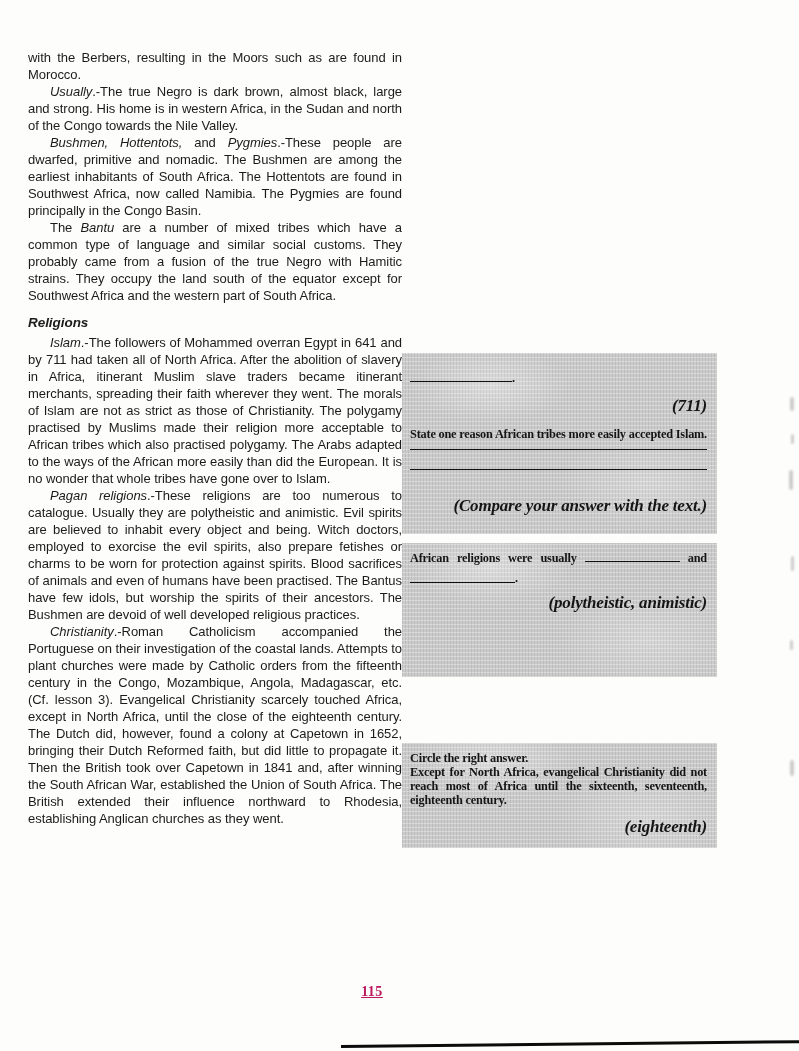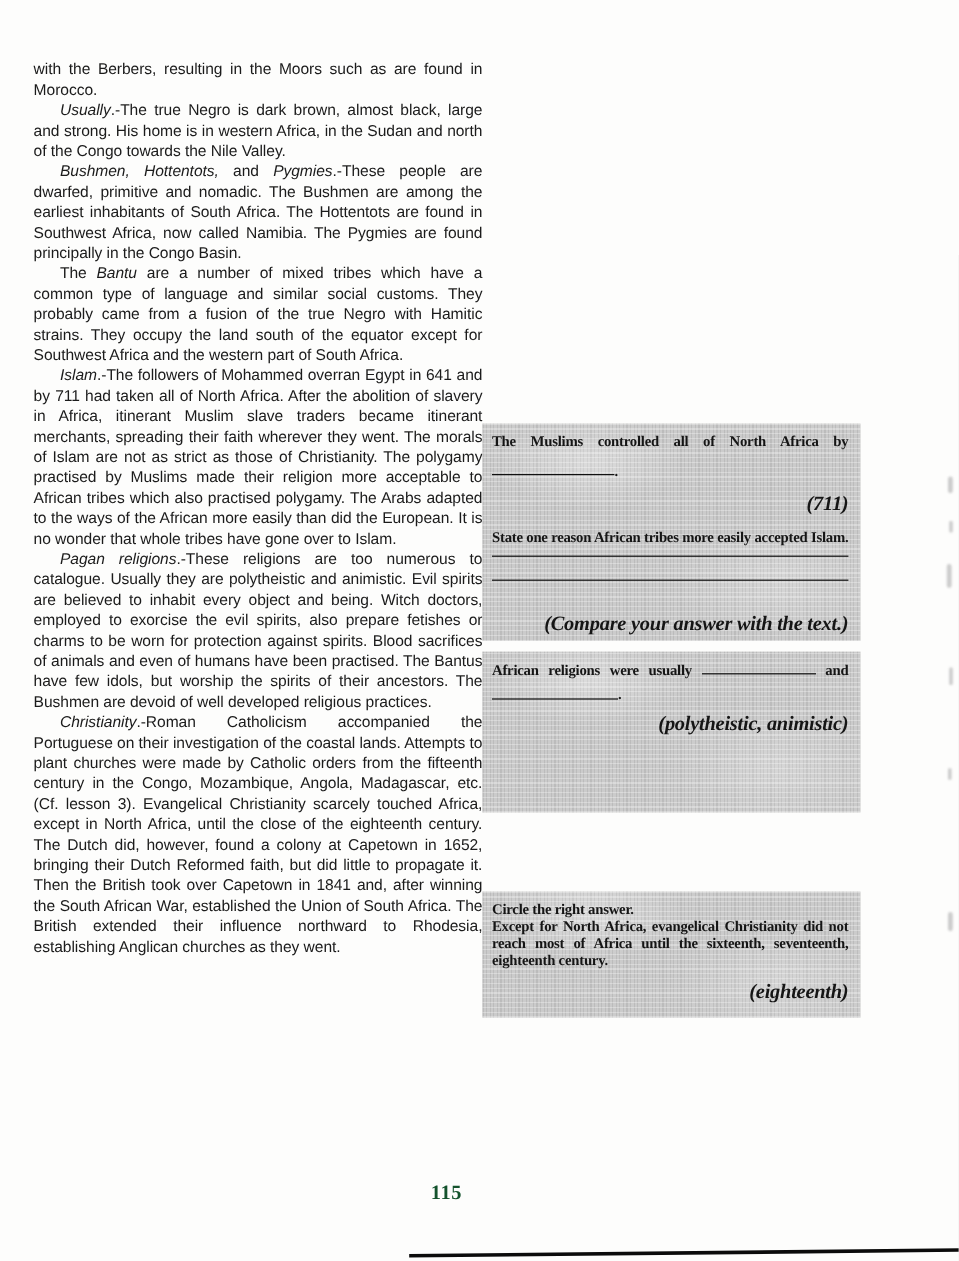--- a/index.html
+++ b/index.html
@@ -80,22 +80,23 @@
   .note{margin-top:29px;}
   .box2 .blank-row{margin-top:6px;}
   .box2 .akey{margin-top:10px;}
   .box3 .akey{margin-top:13px;}
   
   .page-number{
     position:absolute;left:0;top:984px;width:744px;
     text-align:center;
     font-family:"Liberation Serif","DejaVu Serif",serif;
     font-weight:bold;
-    font-size:17px;color:#14532d;
+    font-size:14px;color:#be185d;
     letter-spacing:0.5px;
+    text-decoration:underline;
   }
   .scan-line{
     position:absolute;left:341px;top:1045px;width:466px;height:2.6px;
     background:#0b0b0b;
     transform:rotate(-0.6deg);
     transform-origin:left center;
   }
   .edge-smudge{
     position:absolute;
     background:#b3b3b3;
@@ -108,28 +109,28 @@
 <body>
 
 <div class="page">
 
   <div class="left-col">
     <p><span>with the Berbers, resulting in the Moors such as are found in Morocco.</span></p>
     <p class="indent"><i>Usually</i><span>.-The true Negro is dark brown, almost black, large and strong. His home is in western Africa, in the Sudan and north of the Congo towards the Nile Valley.</span></p>
     <p class="indent"><i>Bushmen, Hottentots,</i><span> and </span><i>Pygmies</i><span>.-These people are dwarfed, primitive and nomadic. The Bushmen are among the earliest inhabitants of South Africa. The Hottentots are found in Southwest Africa, now called Namibia. The Pygmies are found principally in the Congo Basin.</span></p>
     <p class="indent"><span>The </span><i>Bantu</i><span> are a number of mixed tribes which have a common type of language and similar social customs. They probably came from a fusion of the true Negro with Hamitic strains. They occupy the land south of the equator except for Southwest Africa and the western part of South Africa.</span></p>
 
+    <div class="religions-heading">Religions</div>
 
     <p class="indent"><i>Islam</i><span>.-The followers of Mohammed overran Egypt in 641 and by 711 had taken all of North Africa. After the abolition of slavery in Africa, itinerant Muslim slave traders became itinerant merchants, spreading their faith wherever they went. The morals of Islam are not as strict as those of Christianity. The polygamy practised by Muslims made their religion more acceptable to African tribes which also practised polygamy. The Arabs adapted to the ways of the African more easily than did the European. It is no wonder that whole tribes have gone over to Islam.</span></p>
     <p class="indent"><i>Pagan religions</i><span>.-These religions are too numerous to catalogue. Usually they are polytheistic and animistic. Evil spirits are believed to inhabit every object and being. Witch doctors, employed to exorcise the evil spirits, also prepare fetishes or charms to be worn for protection against spirits. Blood sacrifices of animals and even of humans have been practised. The Bantus have few idols, but worship the spirits of their ancestors. The Bushmen are devoid of well developed religious practices.</span></p>
     <p class="indent"><i>Christianity</i><span>.-Roman Catholicism accompanied the Portuguese on their investigation of the coastal lands. Attempts to plant churches were made by Catholic orders from the fifteenth century in the Congo, Mozambique, Angola, Madagascar, etc. (Cf. lesson 3). Evangelical Christianity scarcely touched Africa, except in North Africa, until the close of the eighteenth century. The Dutch did, however, found a colony at Capetown in 1652, bringing their Dutch Reformed faith, but did little to propagate it. Then the British took over Capetown in 1841 and, after winning the South African War, established the Union of South Africa. The British extended their influence northward to Rhodesia, establishing Anglican churches as they went.</span></p>
   </div>
 
   <div class="study-box halftone box1">
-    <div class="stretch">The Muslims controlled all of North Africa by</div>
     <div class="blank-row"><span class="blank" style="width:102px"></span><span>.</span></div>
     <div class="akey">(711)</div>
     <div class="stretch q2">State one reason African tribes more easily accepted Islam.</div>
     <div class="answer-line"></div>
     <div class="answer-line second"></div>
     <div class="akey note">(Compare your answer with the text.)</div>
   </div>
 
   <div class="study-box halftone box2">
     <div class="stretch"><span>African religions were usually</span> <span class="blank" style="width:95px"></span> <span>and</span></div>

